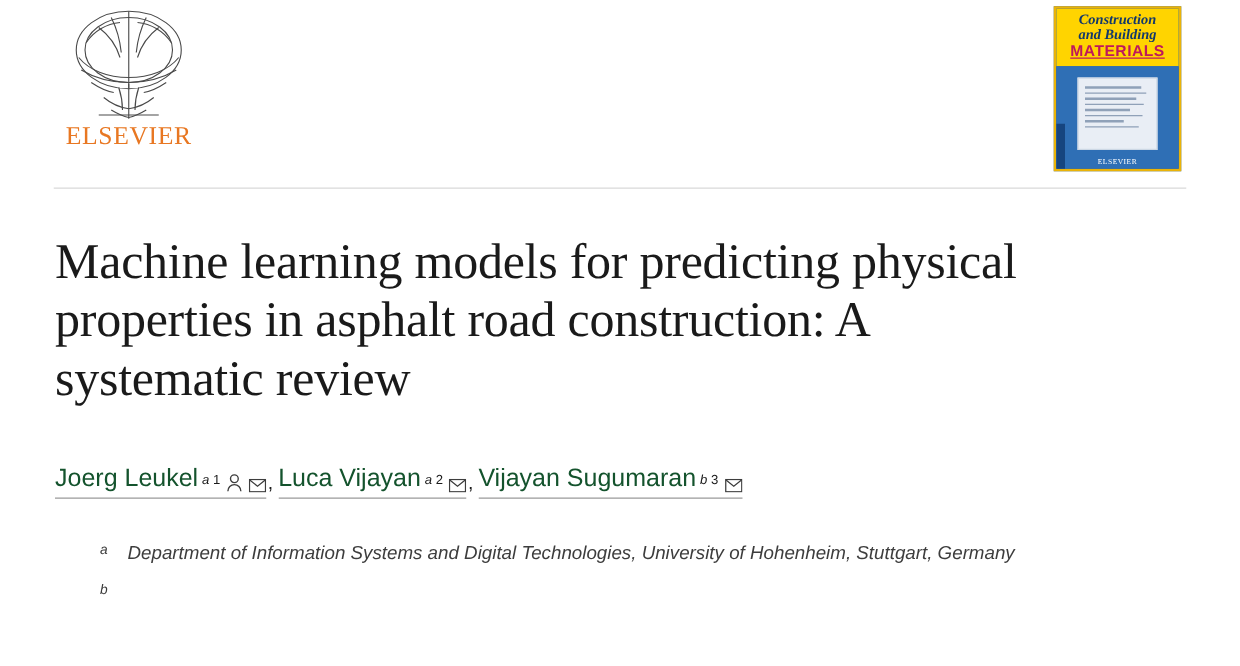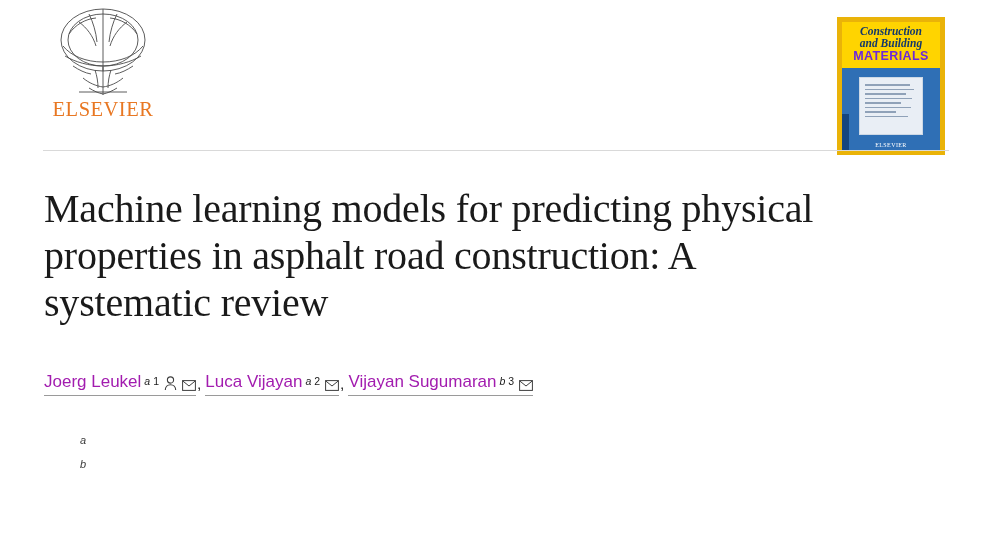--- a/index.html
+++ b/index.html
@@ -82,24 +82,24 @@
     font-weight: 700;
   }
   .journal-sub .rest {
     color: #2e6ead;
   }
 
   
   .cover {
     position: absolute;
     right: 47px;
-    top: 17px;
+    top: 5px;
     width: 98px;
     height: 128px;
-    border: 5px solid #eab308;
+    border: 2px solid #eab308;
     background: #1f5fa9;
     overflow: hidden;
   }
   .cover-top {
     background: #ffd400;
     height: 46px;
     position: relative;
     padding: 3px 4px 0 4px;
     box-sizing: border-box;
   }
@@ -109,25 +109,26 @@
     font-weight: 700;
     font-size: 11.5px;
     color: #13386b;
     line-height: 1.05;
     text-align: center;
   }
   .cover-top .ct2 {
     font-family: "Liberation Sans", sans-serif;
     font-weight: 700;
     font-size: 12.5px;
-    color: #6d28d9;
+    color: #be185d;
     letter-spacing: 0.4px;
     text-align: center;
     line-height: 1.1;
     margin-top: 1px;
+    text-decoration: underline;
   }
   .cover-mid {
     background: #2f6fb5;
     height: 82px;
     position: relative;
     display: flex;
     align-items: flex-start;
     justify-content: center;
     padding-top: 9px;
     box-sizing: border-box;
@@ -199,22 +200,22 @@
     align-items: flex-end;
     flex-wrap: wrap;
   }
   .author {
     display: inline-flex;
     align-items: flex-end;
     border-bottom: 1px solid #9a9a9a;
     padding-bottom: 3px;
   }
   .author .nm {
-    font-size: 17px;
-    color: #a21caf;
+    font-size: 20px;
+    color: #14532d;
   }
   .author .sup {
     font-size: 10.5px;
     vertical-align: super;
     position: relative;
     top: -5px;
     margin-left: 3px;
     color: #1a1a1a;
     font-style: italic;
   }
@@ -371,19 +372,20 @@
           <rect x="0.6" y="0.6" width="12.8" height="9.8" fill="none" stroke="#3d3d3d" stroke-width="1"></rect>
           <path d="M0.8 1L7 6 13.2 1" fill="none" stroke="#3d3d3d" stroke-width="1"></path>
         </svg>
       </span>
     </span>
   </div>
 
   <div class="affils">
     <div class="affil">
       <span class="mark">a</span>
+      <span class="text">Department of Information Systems and Digital Technologies, University of Hohenheim, Stuttgart, Germany</span>
     </div>
     <div class="affil">
       <span class="mark">b</span>
     </div>
   </div>
 
 </div>
 
 </body></html>

